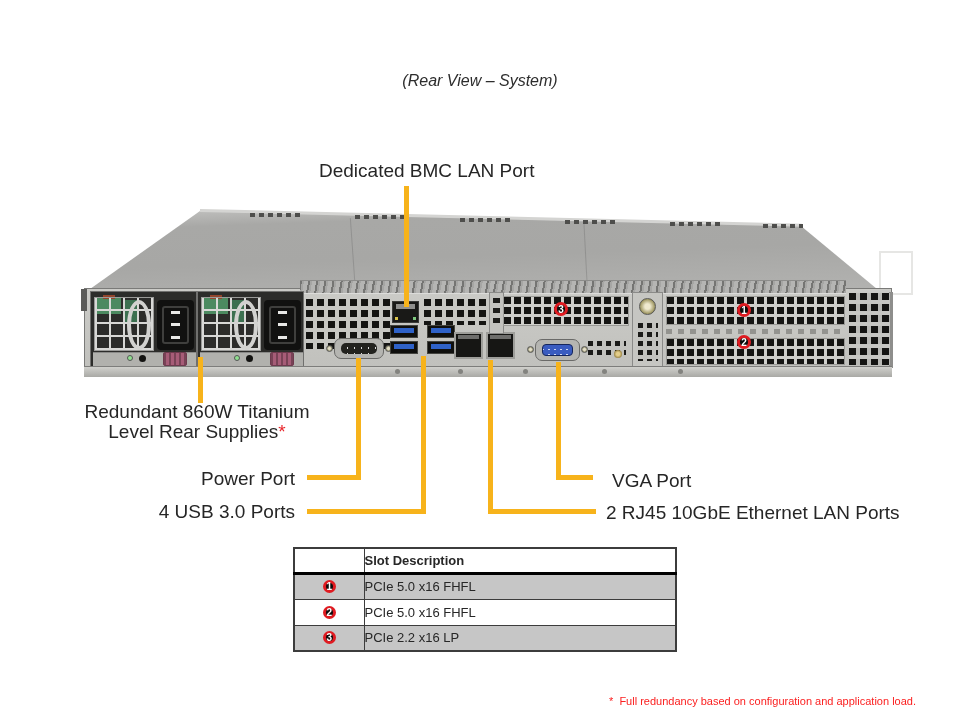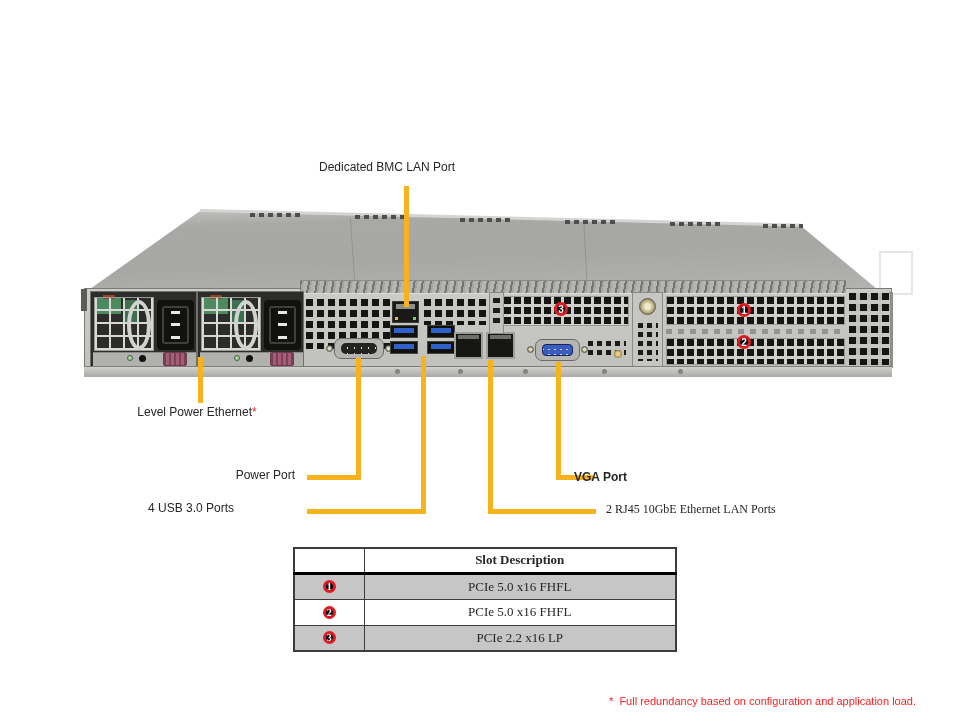--- a/index.html
+++ b/index.html
@@ -6,28 +6,28 @@
   html,body { background:#fff; }
   #stage {
     position:relative; width:960px; height:720px; background:#ffffff;
     font-family:"Liberation Sans", sans-serif; overflow:hidden; color:#272727;
   }
   .abs { position:absolute; }
 
   
   #title { top:72px; left:0; width:960px; text-align:center;
            font-size:16px; font-style:italic; color:#2d2d2d; }
-  .label { font-size:12px; color:#262626; white-space:nowrap; }
+  .label { font-size:19px; color:#262626; white-space:nowrap; }
   #bmc-label   { left:319px; top:160px; }
   #psu-label   { left:84px;  top:402px; width:226px; text-align:center; line-height:20px; }
   #psu-label .mark { color:#e8262c; }
   #serial-label{ left:175px; top:468px; width:120px; text-align:right; }
-  #usb-label   { left:148px; top:501px; width:147px; text-align:left; }
-  #vga-label   { left:574px; top:470px;font-weight:bold; }
-  #lan-label   { left:606px; top:502px;font-family:Liberation Serif, serif; }
+  #usb-label   { left:148px; top:501px; width:147px; text-align:right; }
+  #vga-label   { left:612px; top:470px; }
+  #lan-label   { left:606px; top:502px; }
   #footnote    { right:44px; top:695px; font-size:11px; color:#fb2020; white-space:pre; }
 
   
   .cl { position:absolute; background:#f7b31b; }
 
   
   #top-surface { left:82px; top:208px; width:813px; height:84px;
     clip-path:polygon(118px 3px, 719px 18px, 795px 81px, 8px 81px);
     background:linear-gradient(178deg,#c7c7c5 0%,#a8a8a6 20%,#a7a7a5 55%,#b3b3b1 100%); }
   .rim { left:200px; top:209px; width:602px; height:3px; background:#d4d4d2;
@@ -123,34 +123,35 @@
     background:repeating-linear-gradient(90deg, #93938f 0 6px, #c6c6c2 6px 12px); }
 
   
   .badge { position:absolute; width:14px; height:14px; border:3px solid #df1b21; border-radius:50%;
     background:#0c0c0c; color:#fff; font-size:10px; font-weight:bold;
     display:flex; align-items:center; justify-content:center; }
 
   
   #slot-table { left:293px; top:547px; border-collapse:collapse; border:2px solid #3c3c3c;
     font-size:13px; }
-  #slot-table td, #slot-table th { border:1px solid #3c3c3c; text-align:center; vertical-align:middle;font-family:Liberation Serif, serif; }
+  #slot-table td, #slot-table th { border:1px solid #3c3c3c; text-align:left; vertical-align:middle; }
   #slot-table .c1 { width:70px; }
   #slot-table .c2 { width:312px; }
   #slot-table thead th { height:25px; font-weight:bold; background:#ffffff; border-bottom:3px solid #000; }
   #slot-table tbody td { height:26px; }
   #slot-table tr.gray td { background:#c6c6c6; }
   #slot-table tr.white td { background:#ffffff; }
   #slot-table .badge { position:static; margin:0 auto; width:13px; height:13px; }
 </style>
 </head>
 <body>
 
 <div id="stage">
 
+  <div id="title" class="abs">(Rear View – System)</div>
 
   <div>
     <div id="top-surface" class="abs"></div>
     <div class="abs rim"></div>
     <div class="abs dashes" style="left:250px;top:213px"></div>
     <div class="abs dashes" style="left:355px;top:215px"></div>
     <div class="abs dashes" style="left:460px;top:218px"></div>
     <div class="abs dashes" style="left:565px;top:220px"></div>
     <div class="abs dashes" style="left:670px;top:222px"></div>
     <div class="abs dashes" style="left:763px;top:224px;width:40px"></div>
@@ -247,21 +248,22 @@
   <div class="cl" style="left:307px;top:475px;width:54px;height:5px"></div>
   <div class="cl" style="left:421px;top:356px;width:5px;height:158px"></div>
   <div class="cl" style="left:307px;top:509px;width:119px;height:5px"></div>
   <div class="cl" style="left:488px;top:360px;width:5px;height:154px"></div>
   <div class="cl" style="left:488px;top:509px;width:108px;height:5px"></div>
   <div class="cl" style="left:556px;top:362px;width:5px;height:118px"></div>
   <div class="cl" style="left:556px;top:475px;width:37px;height:5px"></div>
 
   <div id="bmc-label" class="abs label">Dedicated BMC LAN Port</div>
   <div id="psu-label" class="abs label">
-    <div><span>Level Power Ethernet</span><span class="mark">*</span></div>
+    <div>Redundant 860W Titanium</div>
+    <div><span>Level Rear Supplies</span><span class="mark">*</span></div>
   </div>
   <div id="serial-label" class="abs label">Power Port</div>
   <div id="usb-label" class="abs label">4 USB 3.0 Ports</div>
   <div id="vga-label" class="abs label">VGA Port</div>
   <div id="lan-label" class="abs label">2 RJ45 10GbE Ethernet LAN Ports</div>
 
   <table id="slot-table" class="abs">
     <thead>
       <tr>
         <th class="c1"></th>

